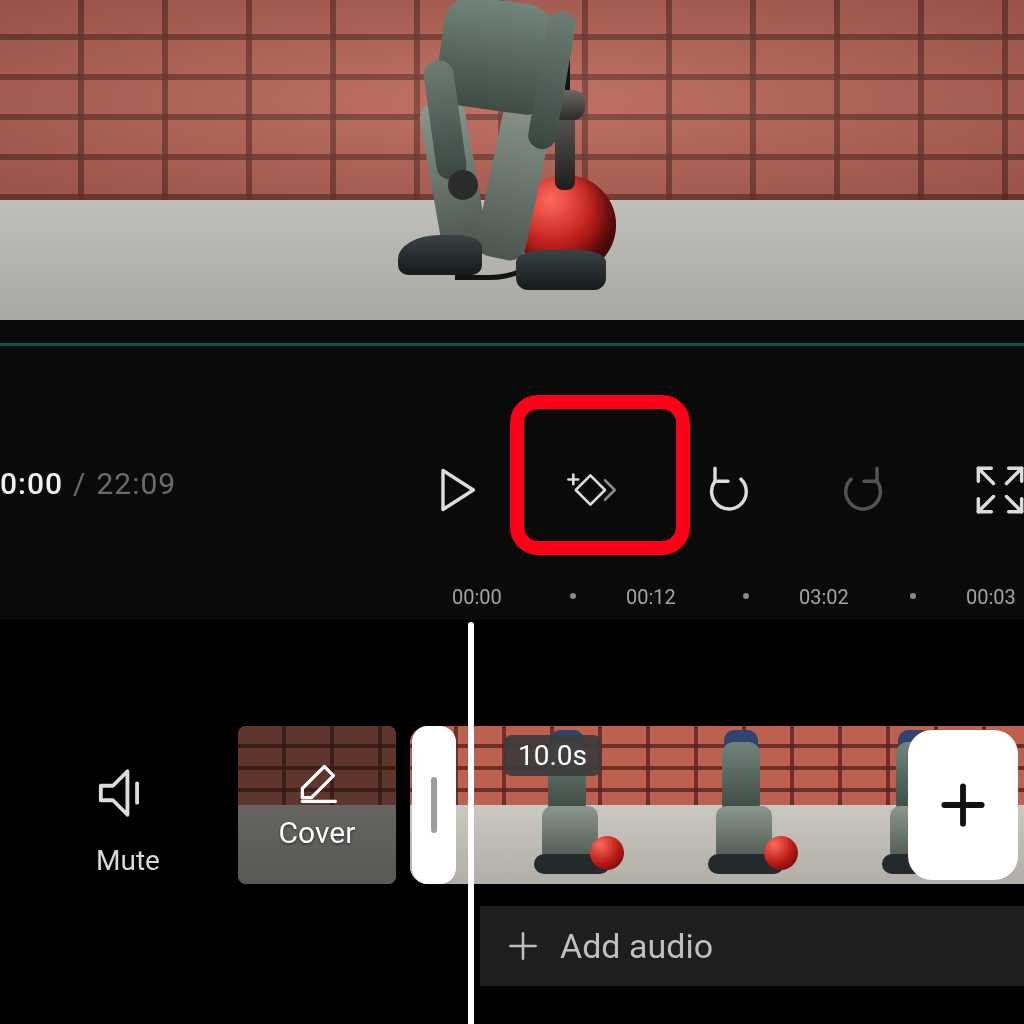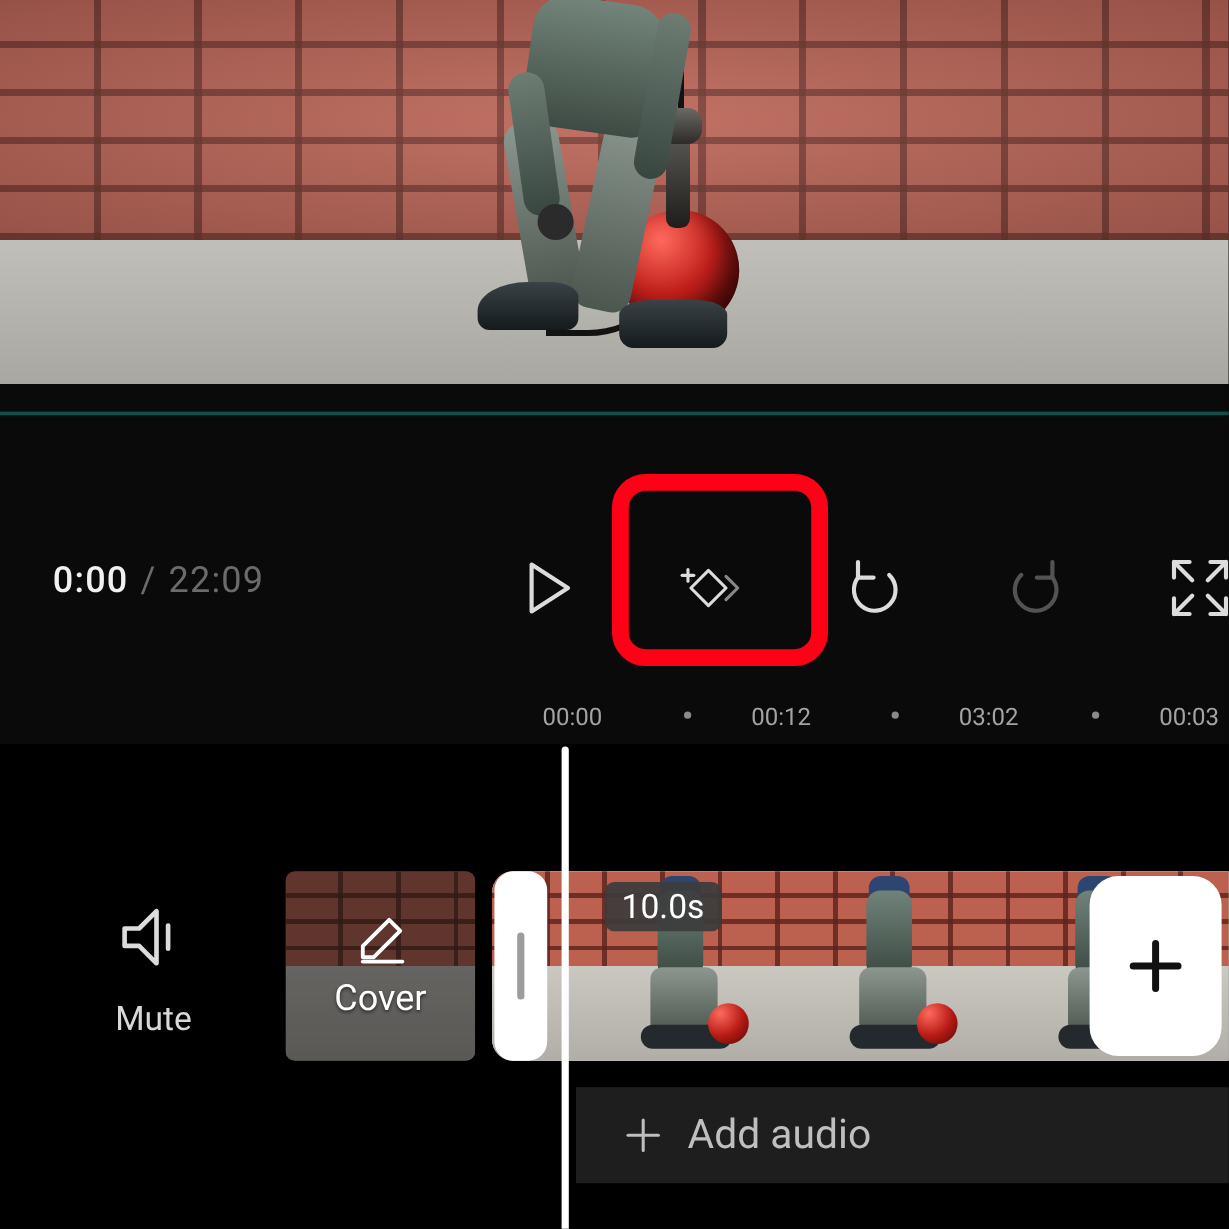--- a/index.html
+++ b/index.html
@@ -81,21 +81,21 @@
   .scrub::after{content:"";position:absolute;left:0;right:0;bottom:-1px;height:1px;background:#121212;}
 
   
   .transport {
     position:absolute; left:0; right:0; top:430px; height:120px;
   }
   .time {
     position:absolute; left:0; top:36px; font-size:30px; letter-spacing:1px;
     display:flex; align-items:baseline; gap:10px;
   }
-  .time .cur{color:#f1f1f1;font-weight:500;padding-left:44px;}
+  .time .cur{color:#f1f1f1;font-weight:500;}
   .time .sep{color:#6b6b6b;}
   .time .dur{color:#6b6b6b;}
 
   .ctrls {
     position:absolute; left:430px; top:8px; right:0; height:104px;
     display:flex; align-items:center; gap:84px;
   }
   .ctrls .slot{width:60px;display:flex;align-items:center;justify-content:center;}
 
   
@@ -119,21 +119,21 @@
   
   .timeline {
     position:absolute; left:0; right:0; top:620px; bottom:0;
     background:#000;
   }
   .playhead {
     position:absolute; left:468px; top:2px; width:6px; height:420px;
     background:#fff; border-radius:3px; z-index:40;
   }
   .side {
-    position:absolute; left:96px; top:132px; text-align:center;
+    position:absolute; left:96px; top:144px; 
   }
   .side span{display:block;margin-top:18px;color:#d8d8d8;font-size:28px;}
 
   
   .strip {
     position:absolute; left:410px; top:106px; right:0; height:158px;
     background:#fff; border-radius:18px 0 0 18px; overflow:hidden;
     display:flex;
   }
   .strip .half{position:absolute;top:0;height:50%;left:0;right:0;background:#bc604f;}
@@ -191,21 +191,21 @@
     position:absolute; right:6px; top:110px; width:110px; height:150px;
     background:#fff;border-radius:24px;display:flex;align-items:center;justify-content:center;
     z-index:30;
   }
   .addclip svg{width:56px;height:56px;stroke:#111;stroke-width:5;stroke-linecap:round;}
 
   
   .audio-row{
     position:absolute; left:480px; top:286px; right:0; height:80px;
     background:#1e1e1e; border-radius:0;
-    display:flex; align-items:center; gap:18px; padding-left:37px;
+    display:flex; align-items:center; gap:18px; padding-left:24px;
     color:#bfbfbf; font-size:34px;
   }
   .audio-row svg{width:38px;height:38px;stroke:#bfbfbf;stroke-width:3.2;stroke-linecap:round;}
 </style>
 </head>
 <body>
 
 <div class="preview">
   <div class="brick"></div>
   <div class="floor"></div>

